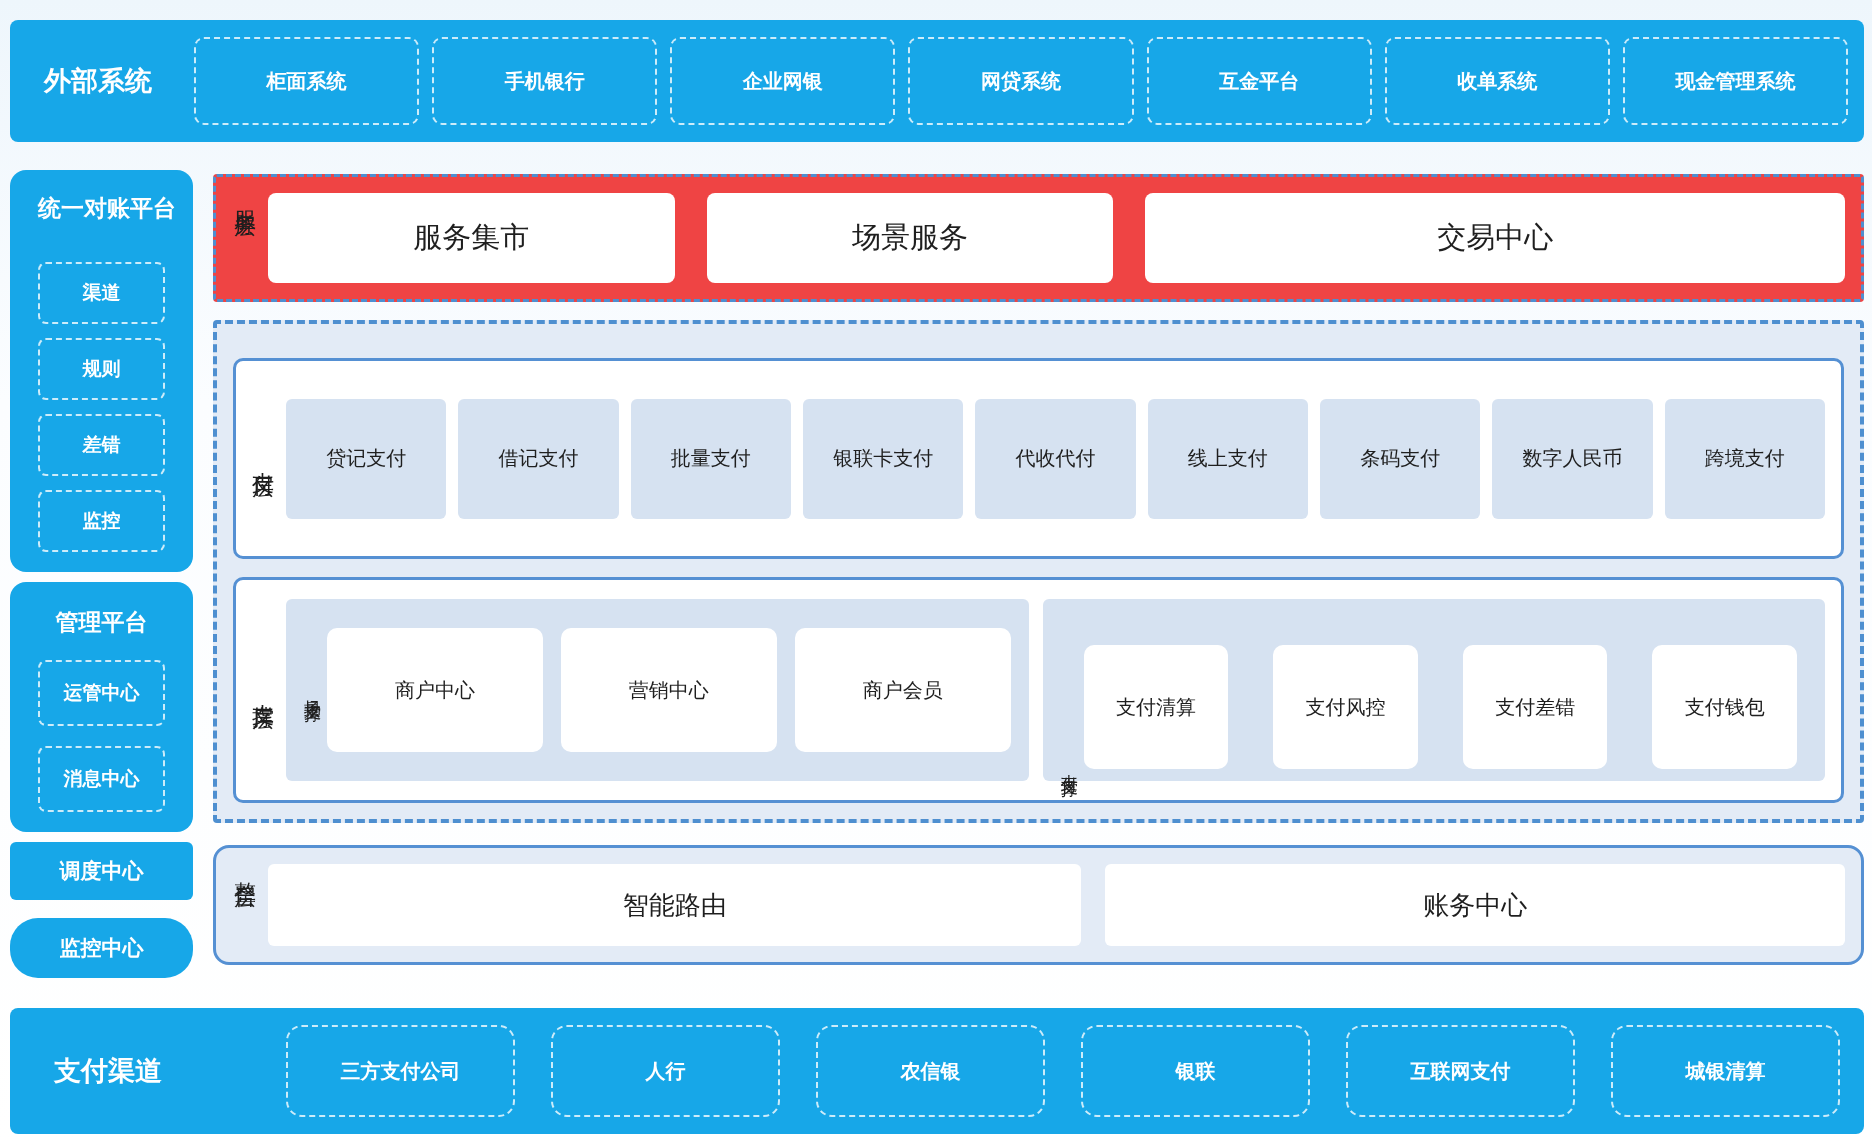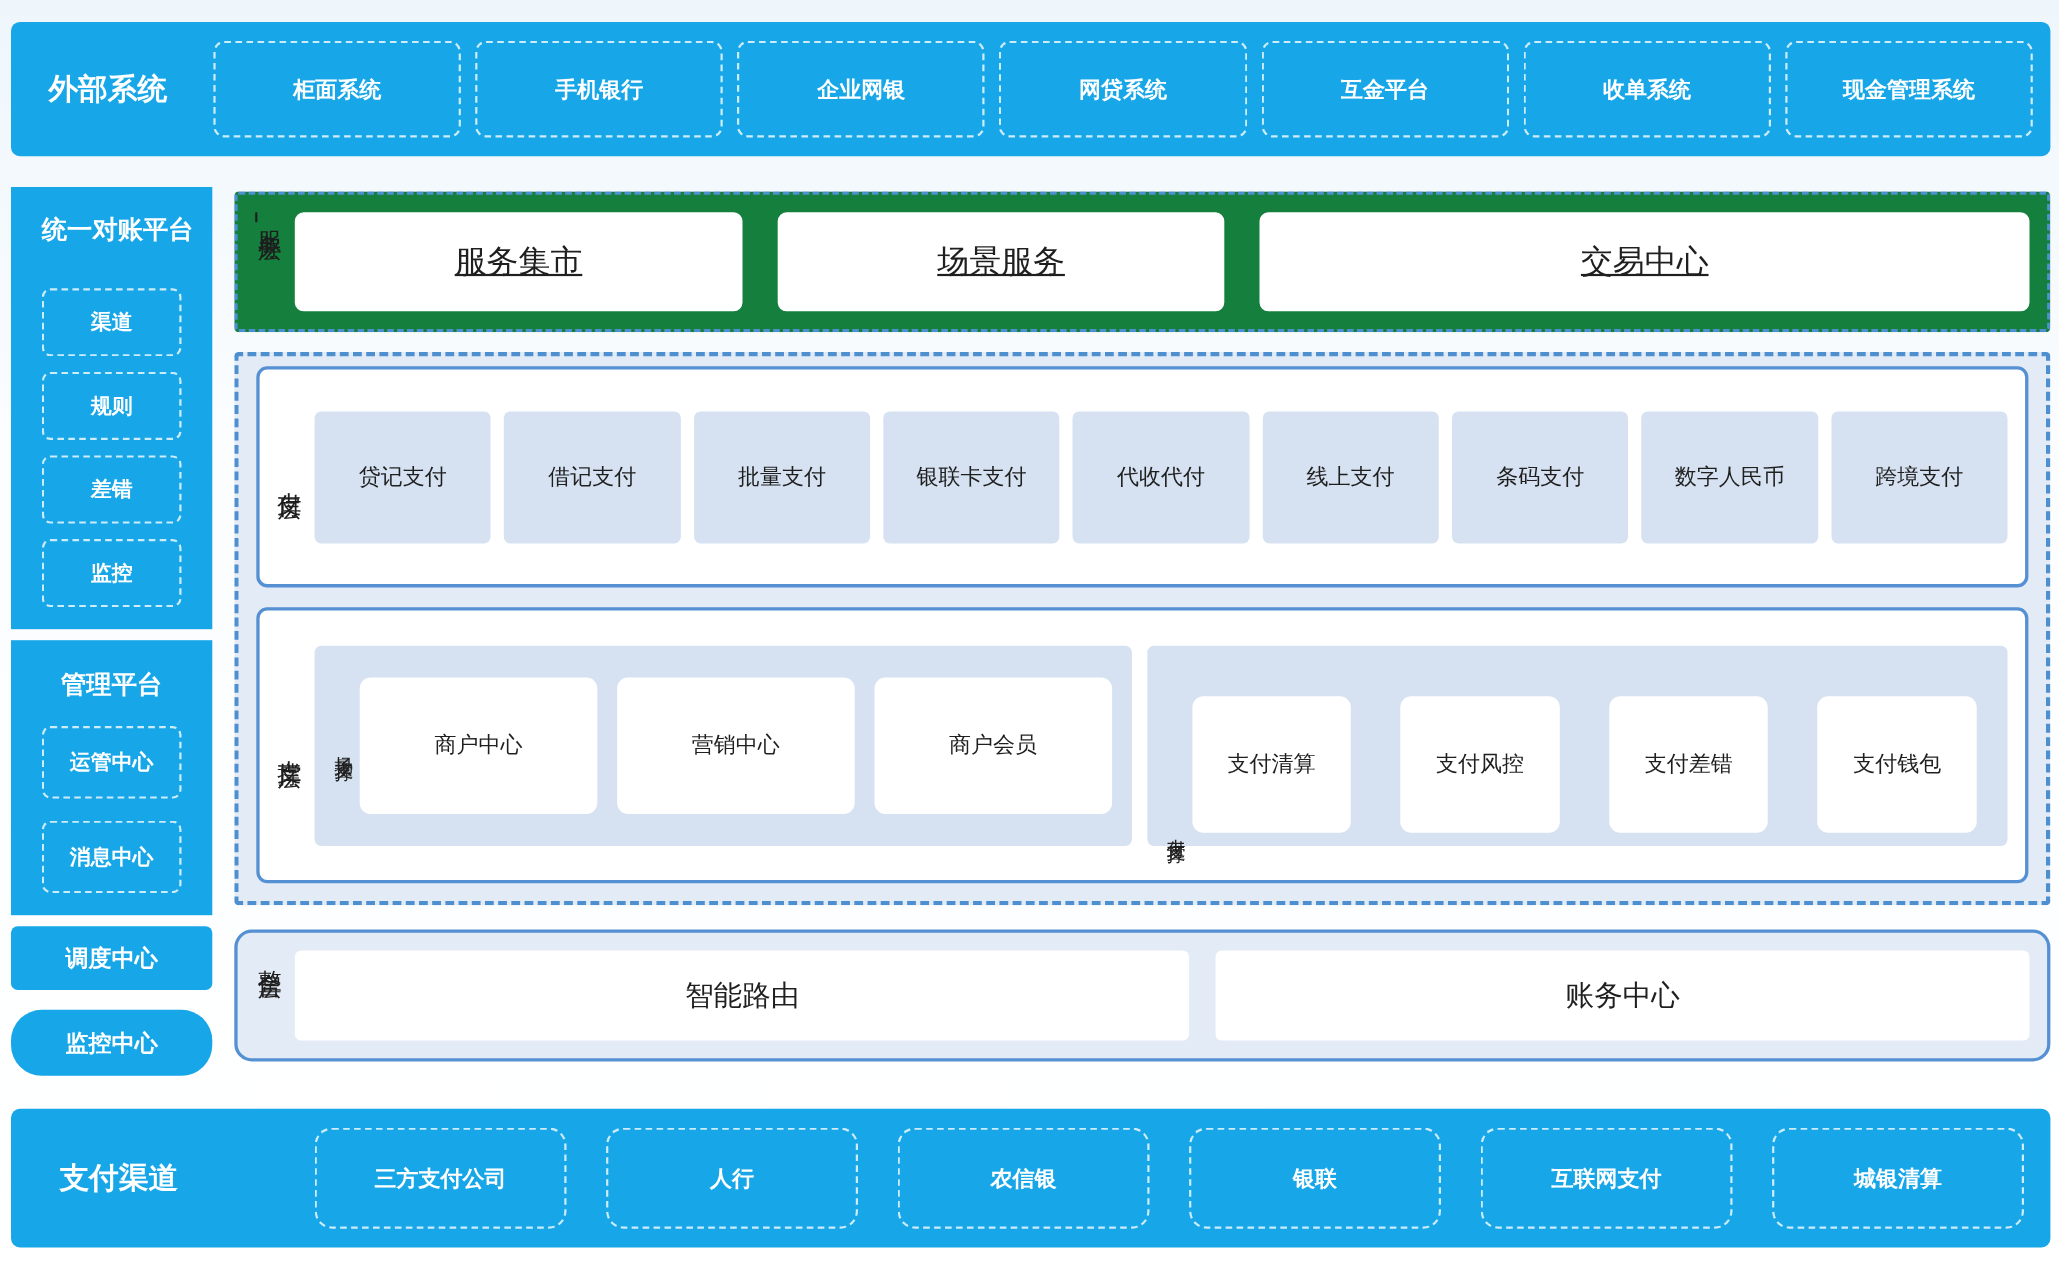--- a/index.html
+++ b/index.html
@@ -25,21 +25,21 @@
     font-size:20px; font-weight:600; white-space:nowrap;
   }
   .bottom-bar { height:126px; width:1854px; margin-top:30px; padding:0 24px 0 44px; }
   .bottom-bar .bar-title { width:232px; }
   .bottom-bar .bar-items { gap:36px; height:92px; }
   .bottom-bar .bar-item { border-radius:16px; }
 
   
   .middle { display:flex; margin-top:28px; }
   .sidebar { width:183px; flex:none; display:flex; flex-direction:column; }
-  .side-panel { border-radius:0; padding:16px 28px 15px; }
+  .side-panel { border-radius:16px; padding:16px 28px 15px; }
   .side-title { font-size:23px; font-weight:bold; text-align:center; white-space:nowrap; height:44px; line-height:44px; }
   .side-items { display:flex; flex-direction:column; gap:14px; margin-top:32px;justify-content:space-between; }
   .side-item {
     height:62px; display:flex; align-items:center; justify-content:center;
     border:2px dashed rgba(255,255,255,0.78); border-radius:8px;
     font-size:19px; font-weight:600;
   }
   .panel-recon { height:402px; }
   .panel-mgmt { height:250px; margin-top:10px; padding-top:18px; }
   .panel-mgmt .side-items { margin-top:16px; gap:20px; }
@@ -56,36 +56,36 @@
   .vlabel {
     writing-mode:vertical-rl; text-orientation:upright;
     font-size:22px; color:#1e1e1e; letter-spacing:3px; line-height:1;
     display:flex; align-items:center; flex:none; margin:0 12px 0 4px;
   }
   .vlabel.small { font-size:17px; letter-spacing:2px; margin:0 6px; }
 
   
   .service-panel {
     margin-top:4px; height:128px;
-    background:#15803d; border:3px dashed #4e8fd0; border-radius:4px;
-    display:flex; align-items:stretch; padding:16px 16px 16px 14px;text-decoration:underline;
+    background:#ef4444; border:3px dashed #4e8fd0; border-radius:4px;
+    display:flex; align-items:stretch; padding:16px 16px 16px 14px;
   }
   .service-boxes { flex:1; display:flex; gap:32px; }
   .white-box {
     background:#ffffff; border-radius:8px;
     display:flex; align-items:center; justify-content:center; white-space:nowrap;
   }
   .svc-box { flex:1; font-size:29px; }
   .svc-box.wide { flex:1.72; }
 
   
   .dashed-panel {
     margin-top:18px; height:503px;
     background:#e3ebf6; border:4px dashed #4e8fd0; border-radius:4px;
-    padding:9px 16px 16px; display:flex; flex-direction:column; gap:18px;
+    padding:34px 16px 16px; display:flex; flex-direction:column; gap:18px;
   }
   .solid-box {
     background:#ffffff; border:3px solid #5590d3; border-radius:10px;
     display:flex; align-items:center; padding:10px 16px 10px 12px;
   }
   .box-pay { height:201px; }
   .box-sup { flex:1; }
   .lite-row { flex:1; display:flex; gap:12px; align-items:center; }
   .lite-box {
     flex:1; height:120px; background:#d6e2f1; border-radius:6px;

